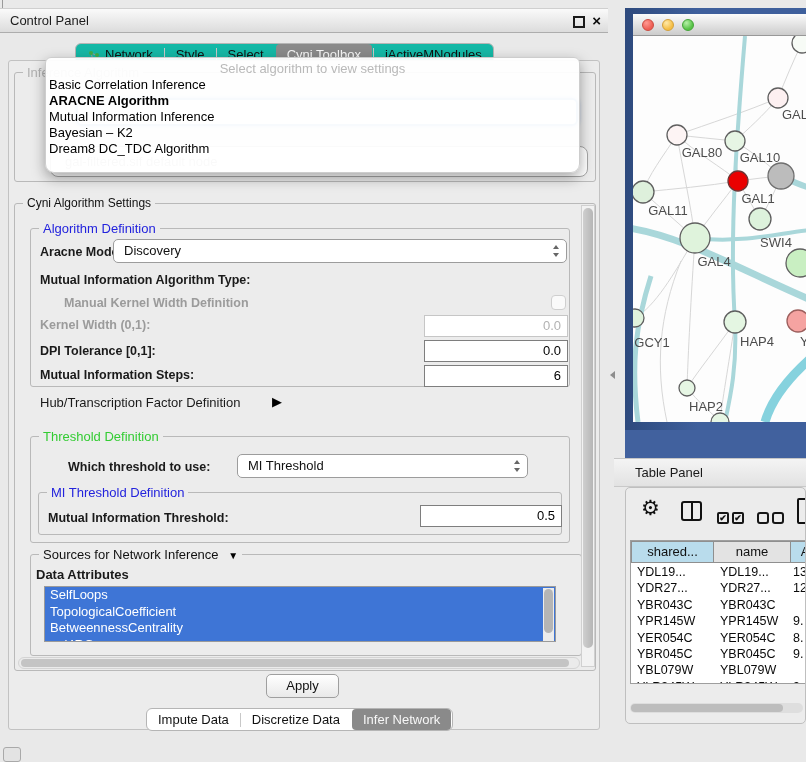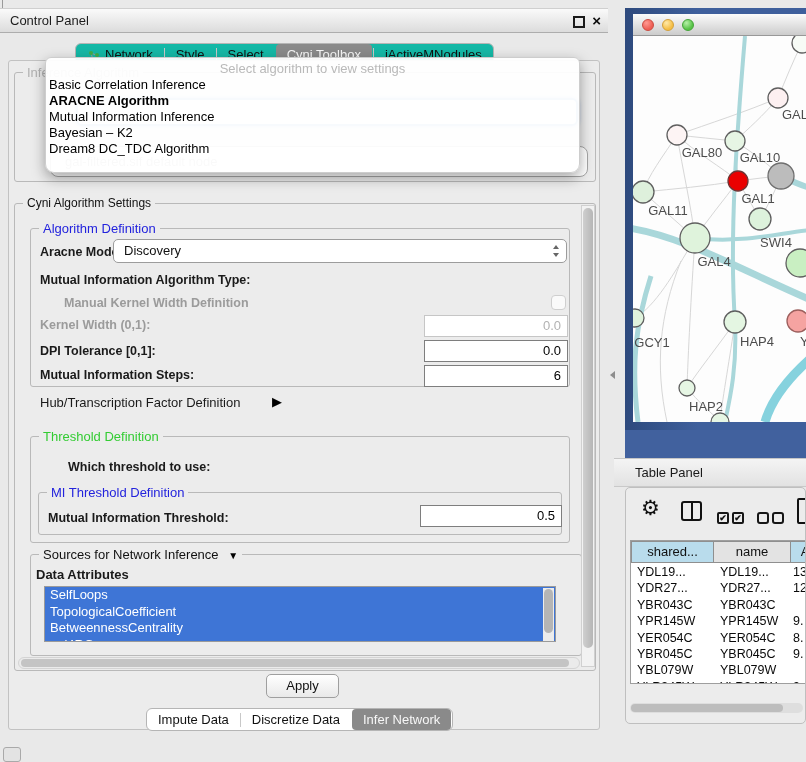--- a/index.html
+++ b/index.html
@@ -252,20 +252,25 @@
   <span class="lbl l-steps">Mutual Information Steps:</span>
   <div class="field f-steps">6</div>
 
   <span class="lbl plain l-hub">Hub/Transcription Factor Definition</span>
   <span class="hub-arrow">▶</span>
 
   <div class="gbox thr-gbox">
     <span class="gtitle big green">Threshold Definition</span>
   </div>
   <span class="lbl l-which">Which threshold to use:</span>
+  <div class="combo combo3">
+    <span class="val">MI Threshold</span>
+    <span class="arr-up"></span>
+    <span class="arr-dn"></span>
+  </div>
   <div class="gbox mi-gbox">
     <span class="gtitle big blue">MI Threshold Definition</span>
   </div>
   <span class="lbl l-mithr">Mutual Information Threshold:</span>
   <div class="field f-mi">0.5</div>
 
   <div class="gbox src-gbox">
     <span class="gtitle big">
       <span>Sources for Network Inference</span>
       <span class="src-arrow">▼</span>

